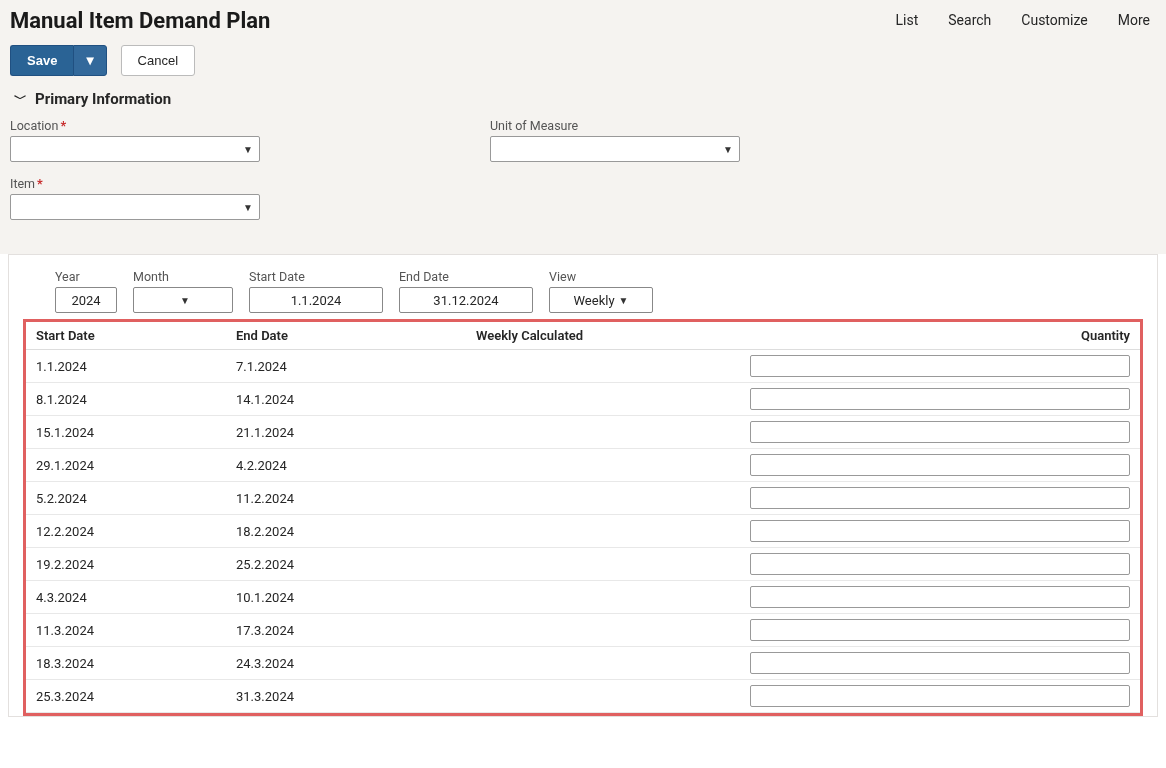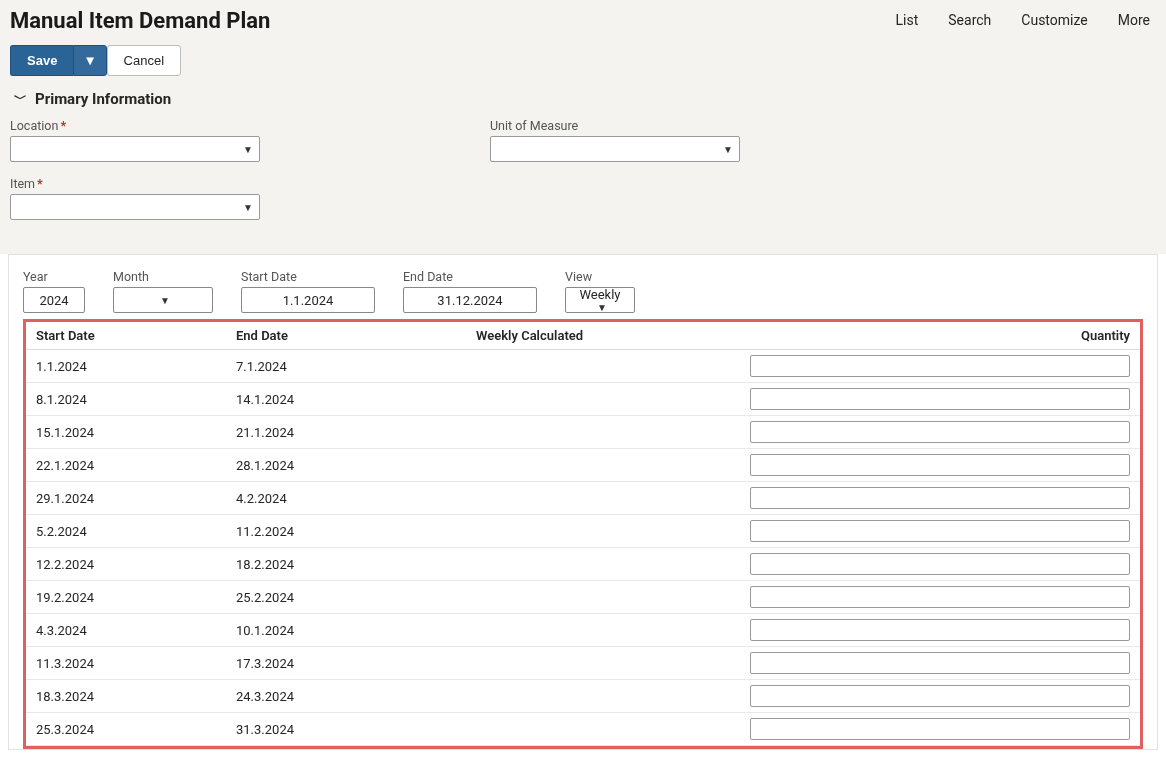--- a/index.html
+++ b/index.html
@@ -33,21 +33,21 @@
       padding-right: 6px;
       font-size: 14px;
     }
     .top-nav a {
       color: #262626;
       text-decoration: none;
       cursor: pointer;
     }
     .action-bar {
       display: flex;
-      gap: 0;
+      gap: 14px;
       align-items: center;
       padding-top: 4px;
     }
     .btn-primary-group { display: flex; }
     .btn-primary {
       background: #2a6395;
       color: #fff;
       border: 1px solid #205081;
       border-right: none;
       padding: 7px 16px;
@@ -111,43 +111,44 @@
     .arrow-down { font-size: 10px; color: #333; margin-left: 4px; }
 
     .date-card {
       background: #fff;
       border: 1px solid #e3e0de;
       margin: 0 8px;
       padding: 14px 14px 0 14px;
     }
     .filter-row {
       display: flex;
-      gap: 28px;
+      gap: 16px;
       margin-bottom: 6px;
+      margin-left: 32px;
     }
     .filter-label {
       font-size: 12.5px;
       color: #555;
       margin-bottom: 3px;
     }
     .filter-input {
       height: 26px;
       border: 1px solid #888;
       background: #fff;
       border-radius: 2px;
       font-size: 13px;
       padding: 2px 6px;
       display: flex;
       align-items: center;
       justify-content: center;
     }
     .filter-input.sm { width: 62px; }
     .filter-input.md { width: 100px; }
     .filter-input.lg { width: 134px; }
-    .filter-input.view { width: 70px; flex-direction: column; }
+    .filter-input.view { width: 104px; }
 
     .table-highlight {
       border: 3px solid #e06060;
       margin-top: 4px;
     }
     .data-table {
       width: 100%;
       border-collapse: collapse;
     }
     .data-table th {
@@ -300,26 +301,20 @@
             <td></td>
             <td><input type="text" class="qty-input" style=""></td>
           </tr>
           <tr>
             <td>15.1.2024</td>
             <td>21.1.2024</td>
             <td></td>
             <td><input type="text" class="qty-input" style=""></td>
           </tr>
           <tr>
-            <td>22.1.2024</td>
-            <td>28.1.2024</td>
-            <td></td>
-            <td><input type="text" class="qty-input" style=""></td>
-          </tr>
-          <tr>
             <td>29.1.2024</td>
             <td>4.2.2024</td>
             <td></td>
             <td><input type="text" class="qty-input" style=""></td>
           </tr>
           <tr>
             <td>5.2.2024</td>
             <td>11.2.2024</td>
             <td></td>
             <td><input type="text" class="qty-input" style=""></td>

